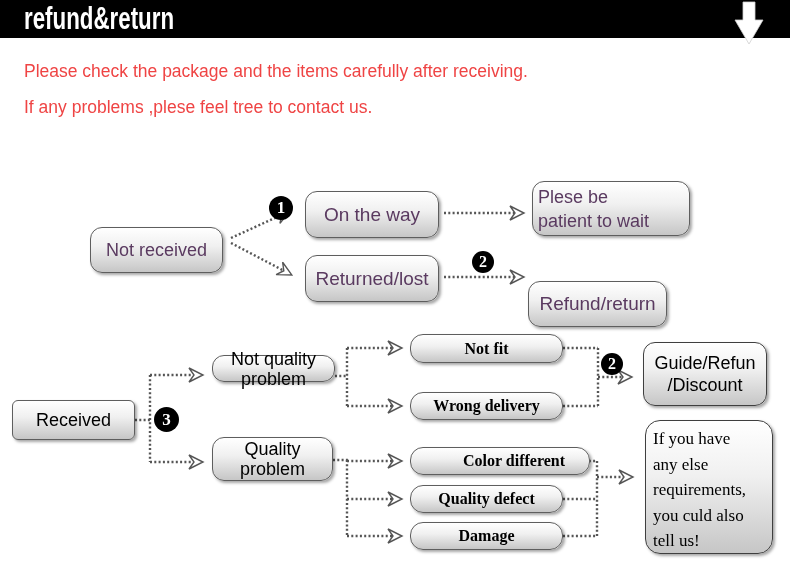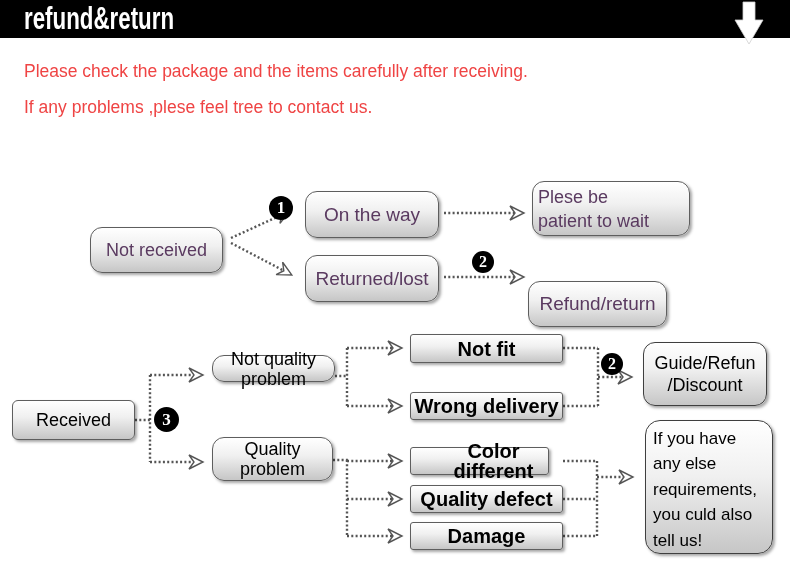--- a/index.html
+++ b/index.html
@@ -21,27 +21,27 @@
   .wires{position:absolute;left:0;top:0;width:790px;height:585px;z-index:1;}
 
   
   .node{position:absolute;box-sizing:border-box;z-index:2;
         border:1.5px solid #5e5e5e;border-radius:12px;
         background:linear-gradient(180deg,#ffffff 0%,#f0f0f0 42%,#c6c6c6 100%);
         box-shadow:2px 2px 3px rgba(0,0,0,.35);
         display:flex;align-items:center;justify-content:center;
         text-align:center;color:#000;font-size:18px;line-height:20px;}
   .purple{color:#5a3a60;}
-  .small{font-size:20px;font-weight:bold;border-radius:3px;}
+  .small{font-size:16px;font-weight:bold;border-radius:13px;font-family:Liberation Serif, serif;}
   .leftwrap{justify-content:flex-start;text-align:left;}
   .lw-inner{text-align:left;}
   .lw-inner span{display:block;}
   .cline span{display:block;}
-  .note-box{align-items:center;justify-content:flex-start;text-align:left;
-            padding:5px 20px 0 7px;font-size:17px;line-height:25.5px;border-radius:15px;border-color:#3f3f3f;}
+  .note-box{align-items:flex-start;justify-content:flex-start;text-align:left;
+            padding:5px 20px 0 7px;font-size:17px;line-height:25.5px;border-radius:15px;border-color:#3f3f3f;font-family:Liberation Serif, serif;}
   .note-box span{display:block;}
 
   
   .badge{position:absolute;z-index:3;background:#000;border-radius:50%;color:#fff;
          display:flex;align-items:center;justify-content:center;
          font-family:"Liberation Serif",serif;font-weight:bold;}
 </style>
 </head>
 <body>
 
@@ -120,21 +120,21 @@
     </div>
   </div>
   <div class="node cline" style="left:212px;top:437px;width:121px;height:44px;">
     <div>
       <span>Quality</span>
       <span>problem</span>
     </div>
   </div>
   <div class="node small" style="left:410px;top:334px;width:153px;height:29px;">Not fit</div>
   <div class="node small" style="left:410px;top:392px;width:153px;height:28px;">Wrong delivery</div>
-  <div class="node small" style="left:410px;top:447px;width:139px;height:28px;padding-left:28px;">Color different</div>
+  <div class="node small" style="left:410px;top:447px;width:180px;height:28px;padding-left:28px;">Color different</div>
   <div class="node small" style="left:410px;top:485px;width:153px;height:28px;">Quality defect</div>
   <div class="node small" style="left:410px;top:522px;width:153px;height:28px;">Damage</div>
   <div class="node cline" style="left:643px;top:342px;width:124px;height:64px;line-height:22px;border-color:#3f3f3f;">
     <div>
       <span>Guide/Refun</span>
       <span>/Discount</span>
     </div>
   </div>
   <div class="node note-box" style="left:645px;top:420px;width:128px;height:134px;">
     <div>

